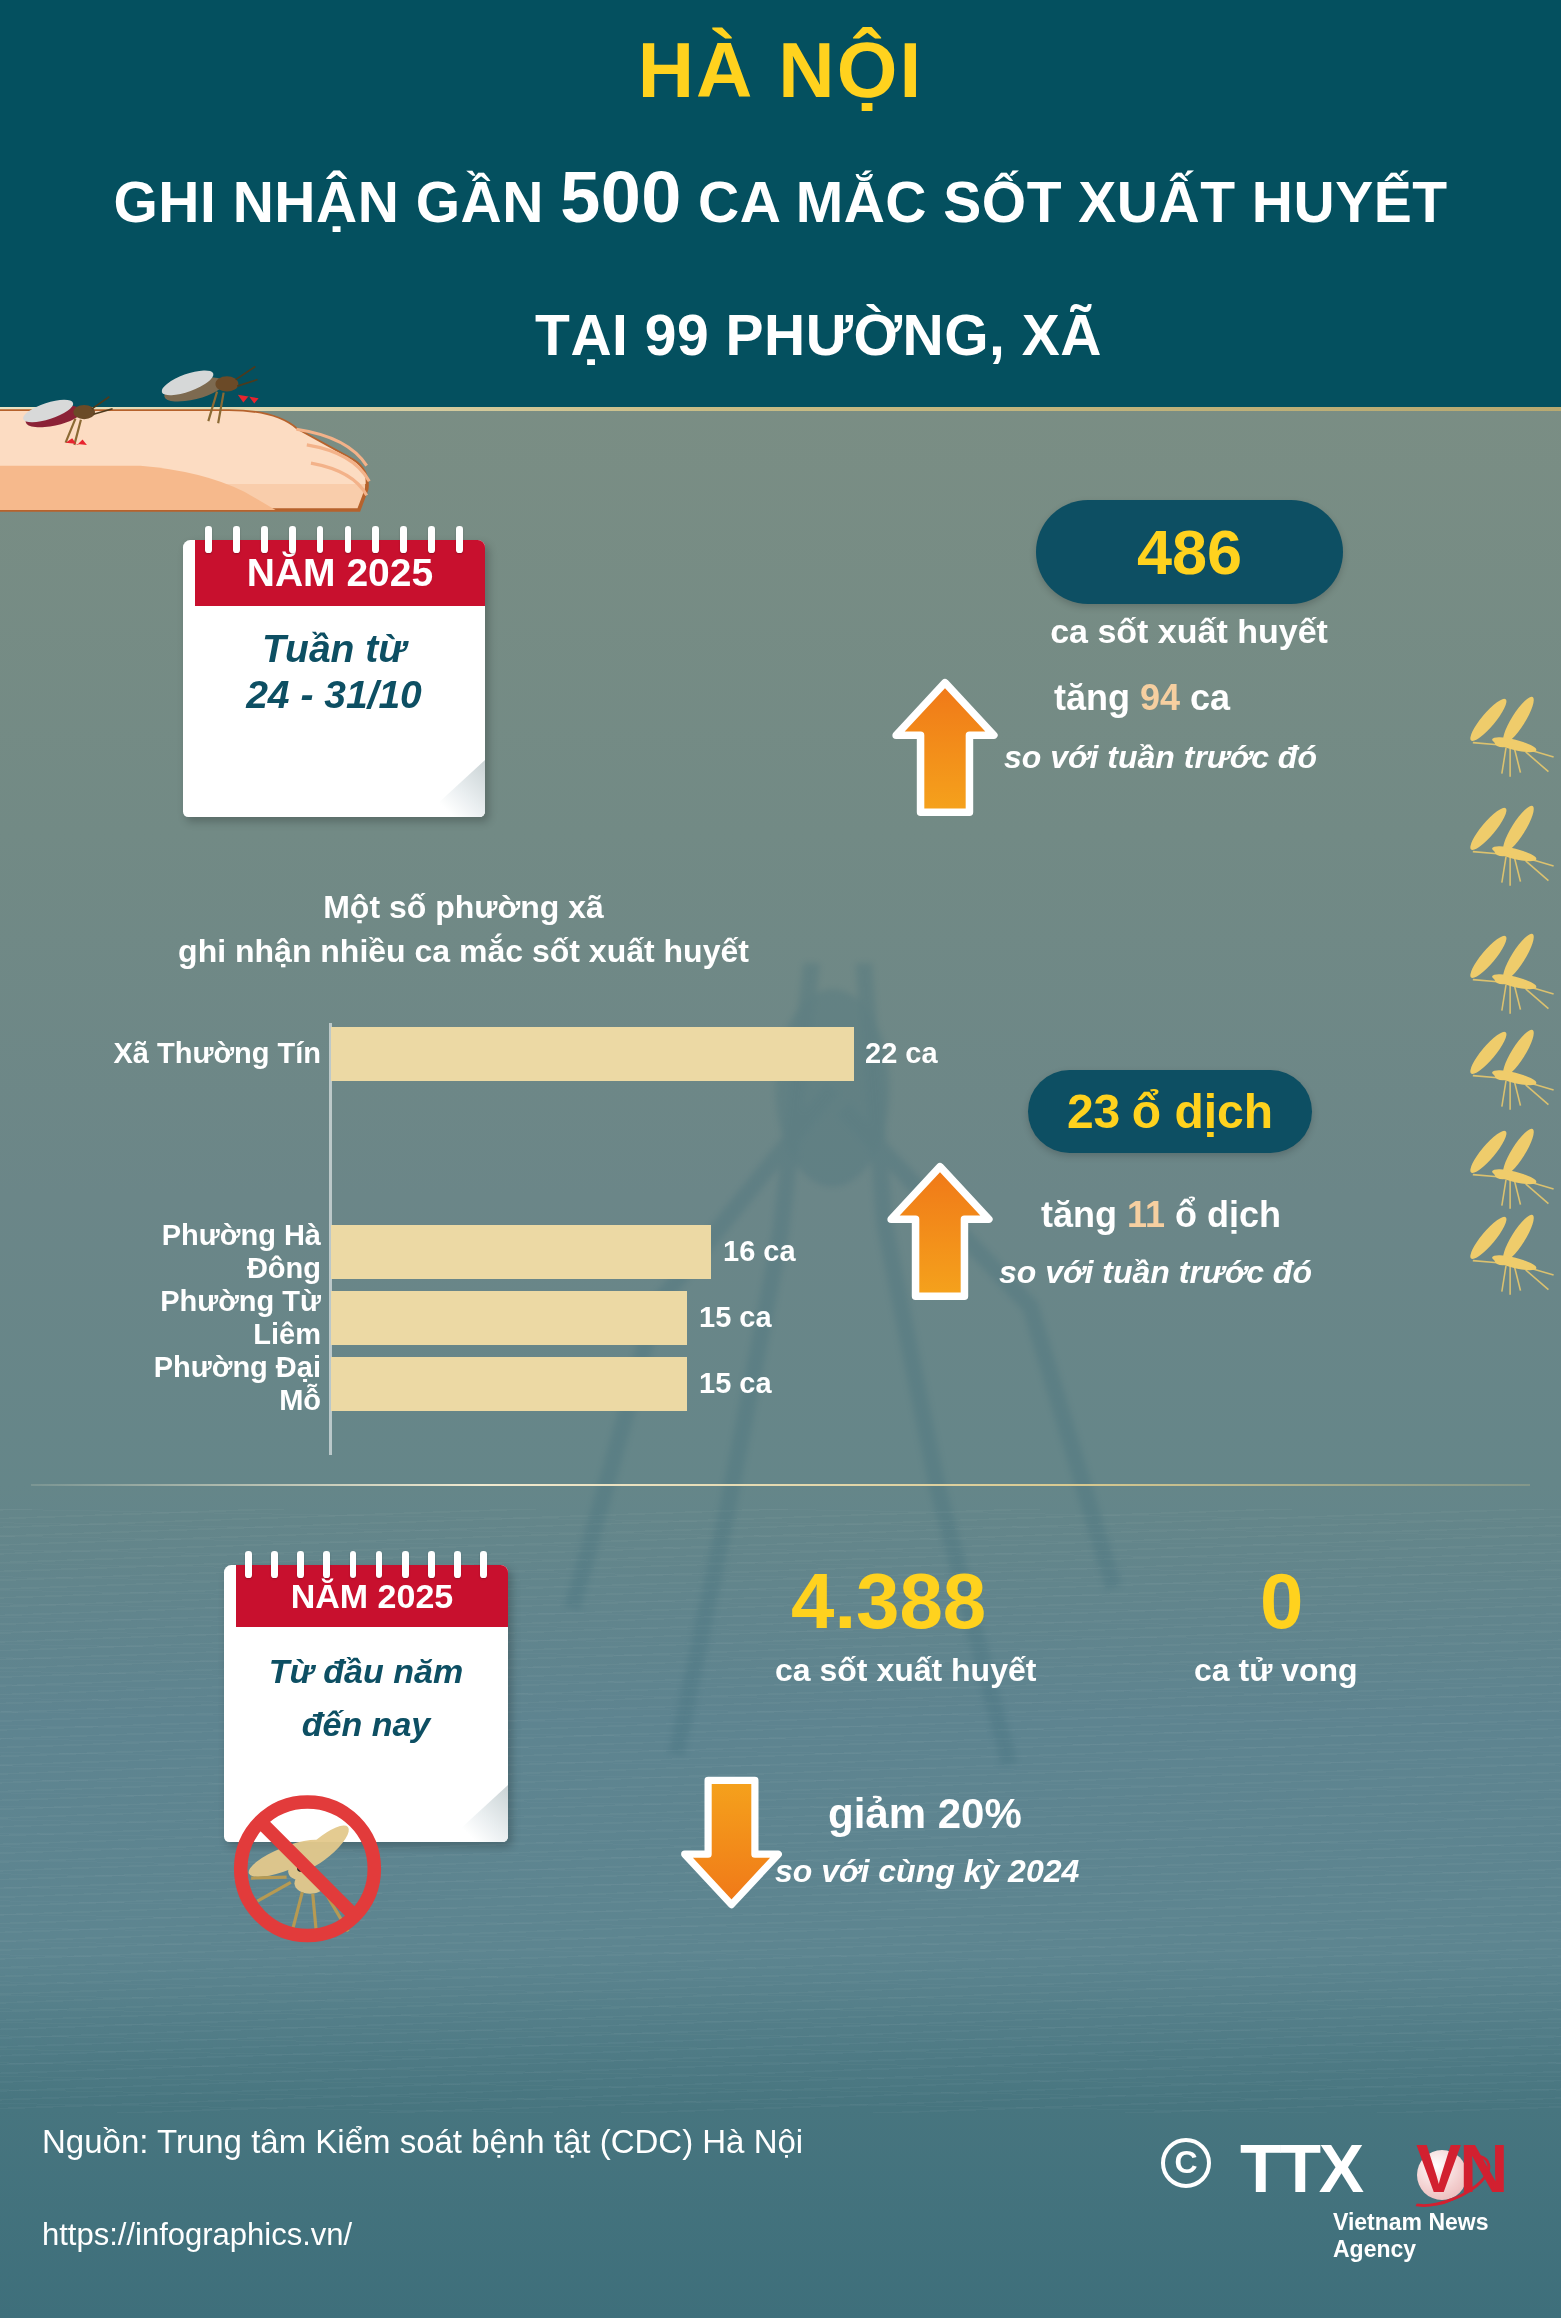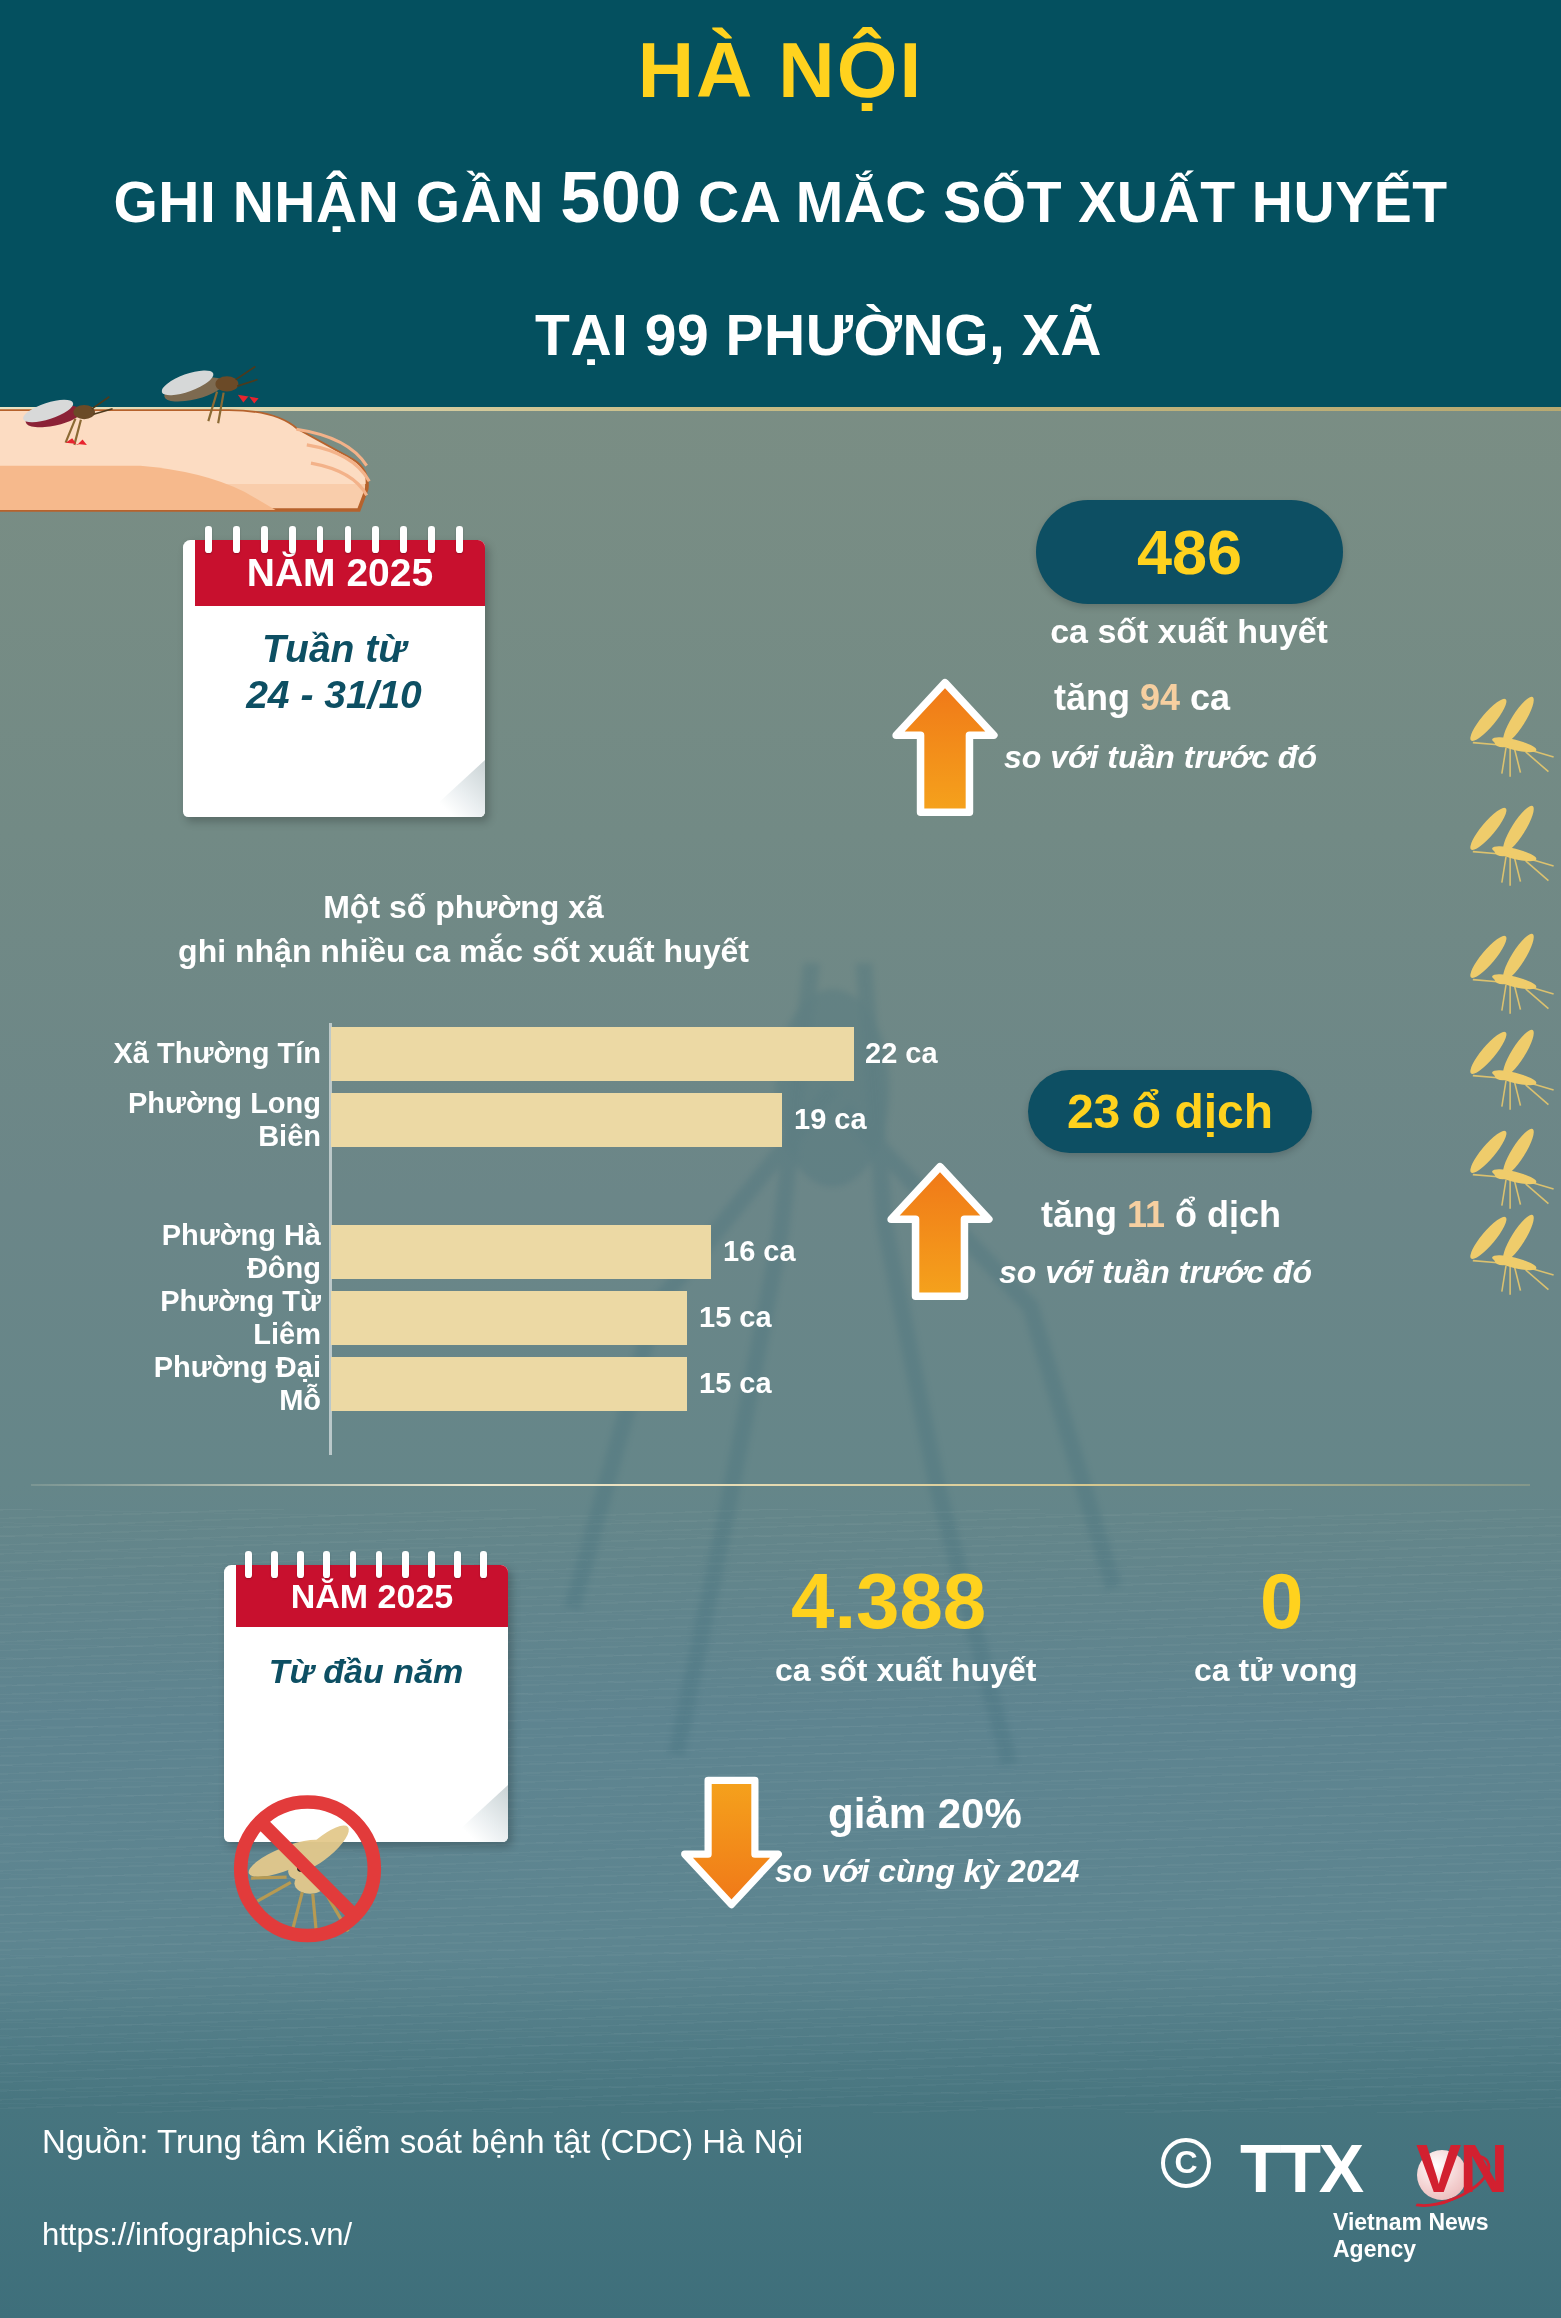--- a/index.html
+++ b/index.html
@@ -251,25 +251,20 @@
     <div>ghi nhận nhiều ca mắc sốt xuất huyết</div>
   </div>
 
   <div class="chart">
     <div class="axis"></div>
     <div class="row" id="r0" style="top: 0px;">
       <span class="lbl">Xã Thường Tín</span>
       <span class="bar" style="width: 523px; background: rgb(236, 217, 164);"></span>
       <span class="val" style="left: 755px; color: rgb(255, 255, 255);">22 ca</span>
     </div>
-    <div class="row" id="r1" style="top: 66px;">
-      <span class="lbl">Phường Long Biên</span>
-      <span class="bar" style="width: 451px; background: rgb(236, 217, 164);"></span>
-      <span class="val" style="left: 684px; color: rgb(255, 255, 255);">19 ca</span>
-    </div>
     <div class="row" id="r3" style="top: 198px;">
       <span class="lbl">Phường Hà Đông</span>
       <span class="bar" style="width: 380px; background: rgb(236, 217, 164);"></span>
       <span class="val" style="left: 613px; color: rgb(255, 255, 255);">16 ca</span>
     </div>
     <div class="row" id="r4" style="top: 264px;">
       <span class="lbl">Phường Từ Liêm</span>
       <span class="bar" style="width: 356px; background: rgb(236, 217, 164);"></span>
       <span class="val" style="left: 589px; color: rgb(255, 255, 255);">15 ca</span>
     </div>
@@ -395,20 +390,21 @@
       </g>
     </svg>
 
   <div class="mid-rule"></div>
 
   <div class="cal" id="cal2">
     <div class="body">
       <div class="top">NĂM 2025</div>
       <div class="btm">
         <div class="l1">Từ đầu năm</div>
+        <div class="l2">đến nay</div>
       </div>
       <div class="curl"></div>
     </div>
     <div class="rings">
       <span class="ring"></span>
         <span class="ring"></span>
         <span class="ring"></span>
         <span class="ring"></span>
       <span class="ring"></span>
         <span class="ring"></span>

